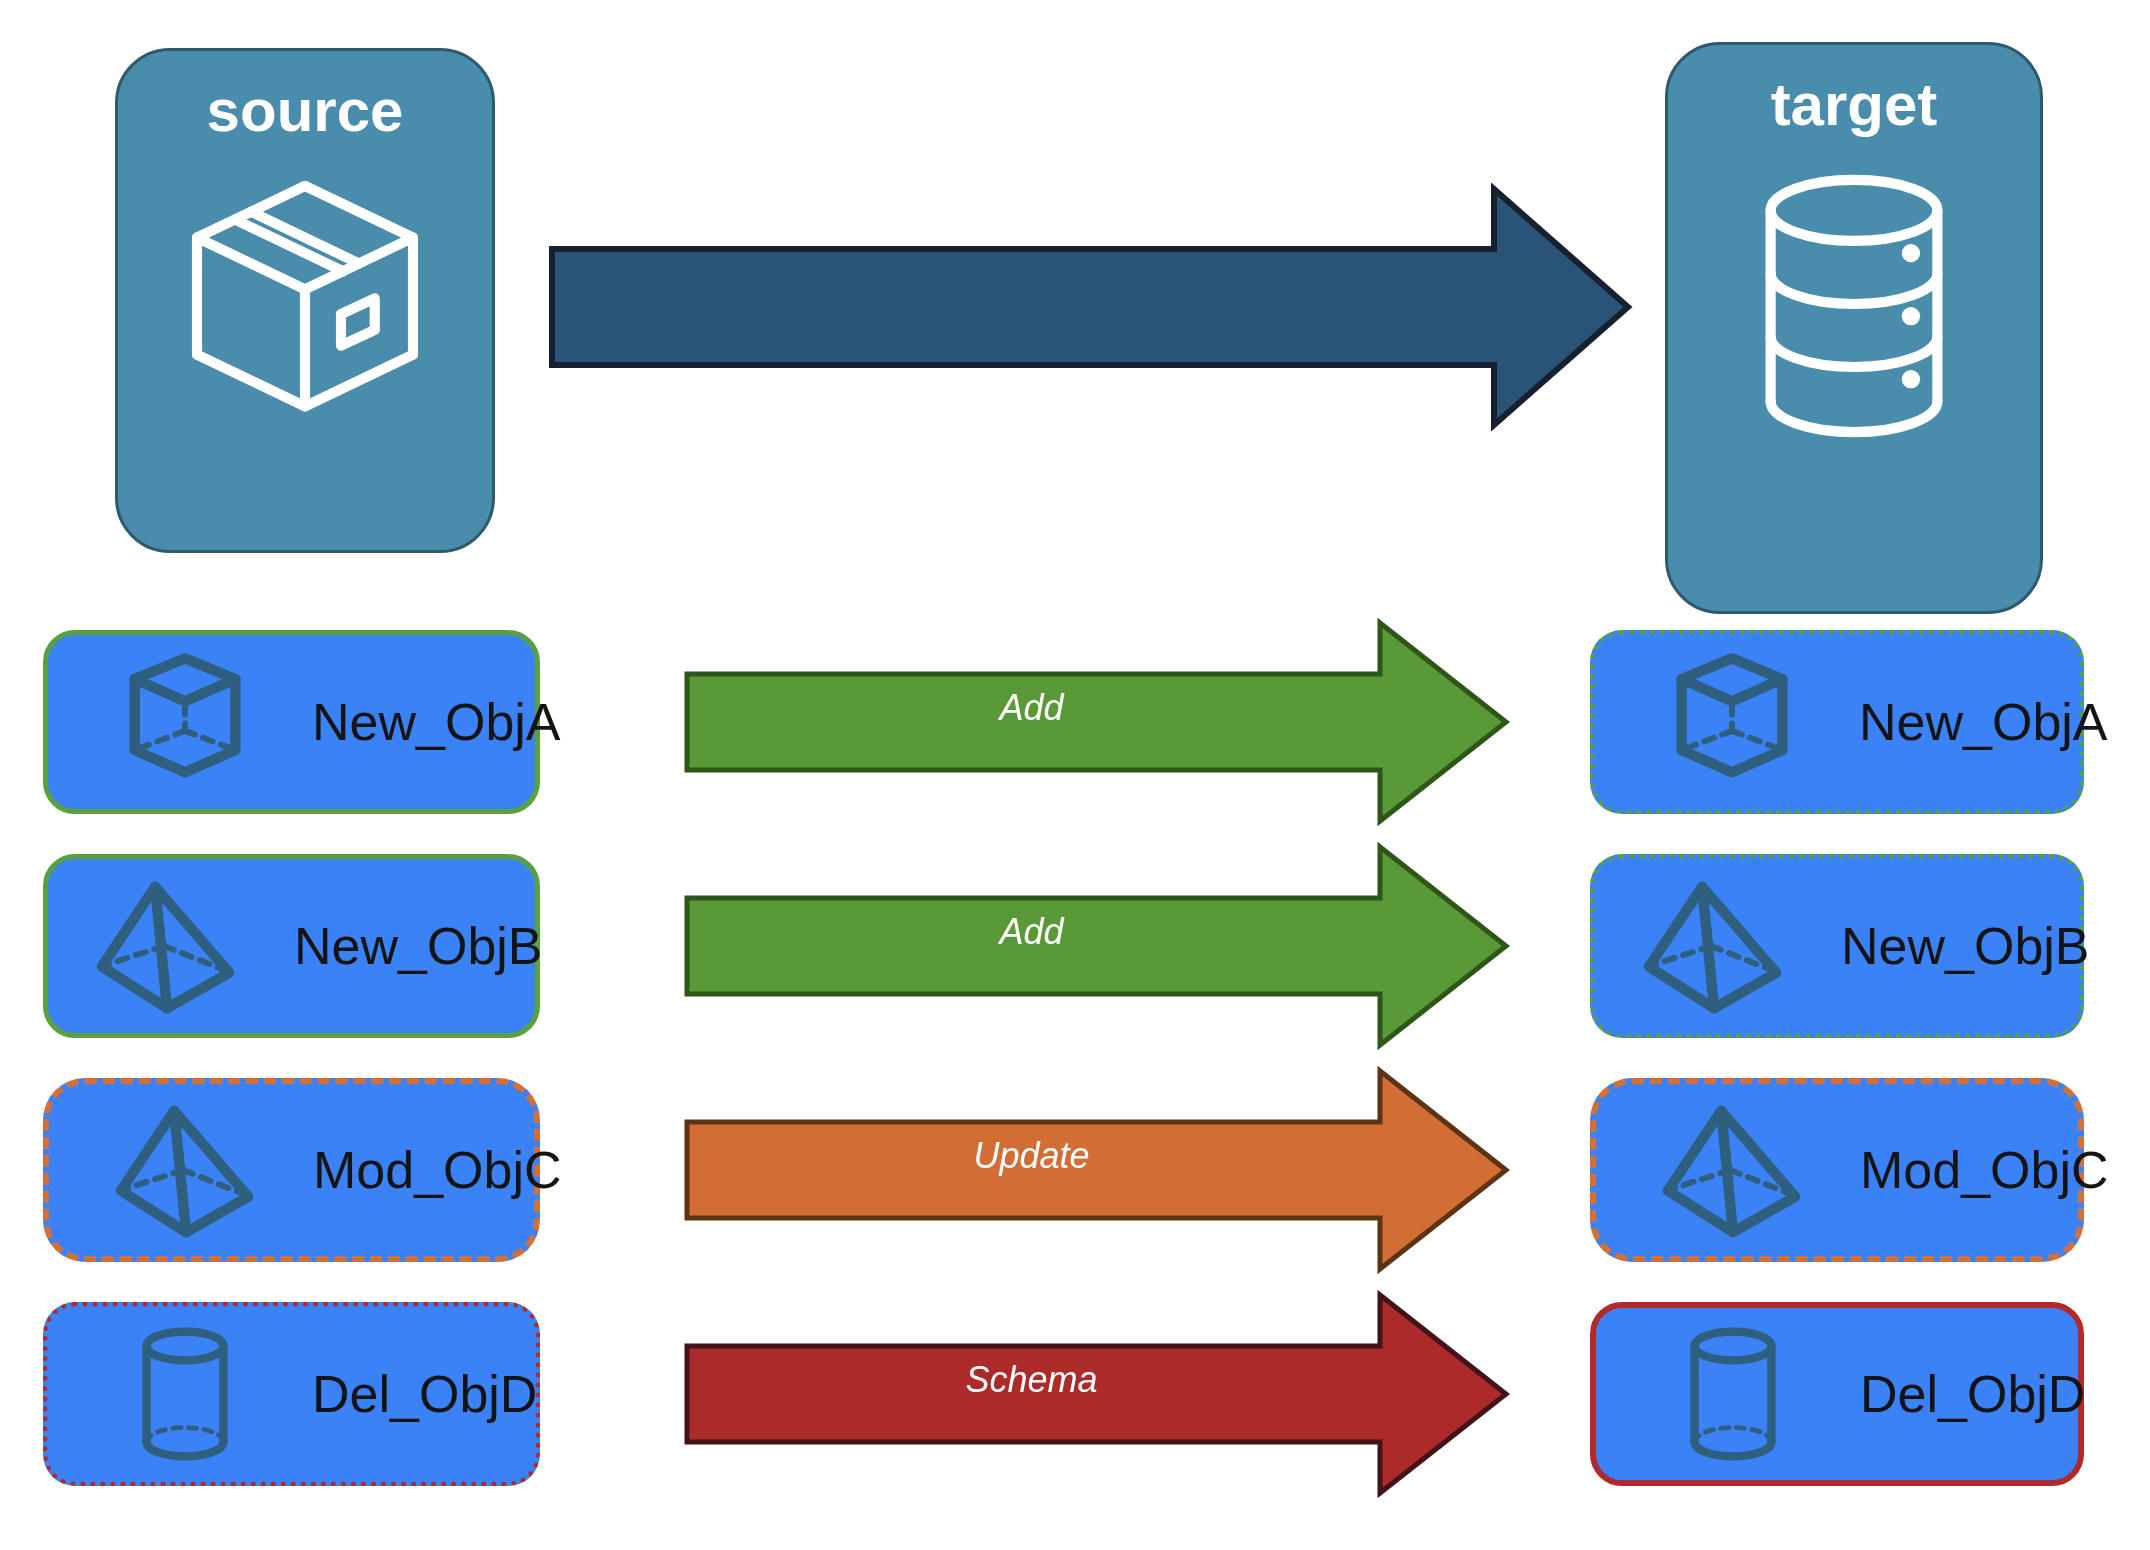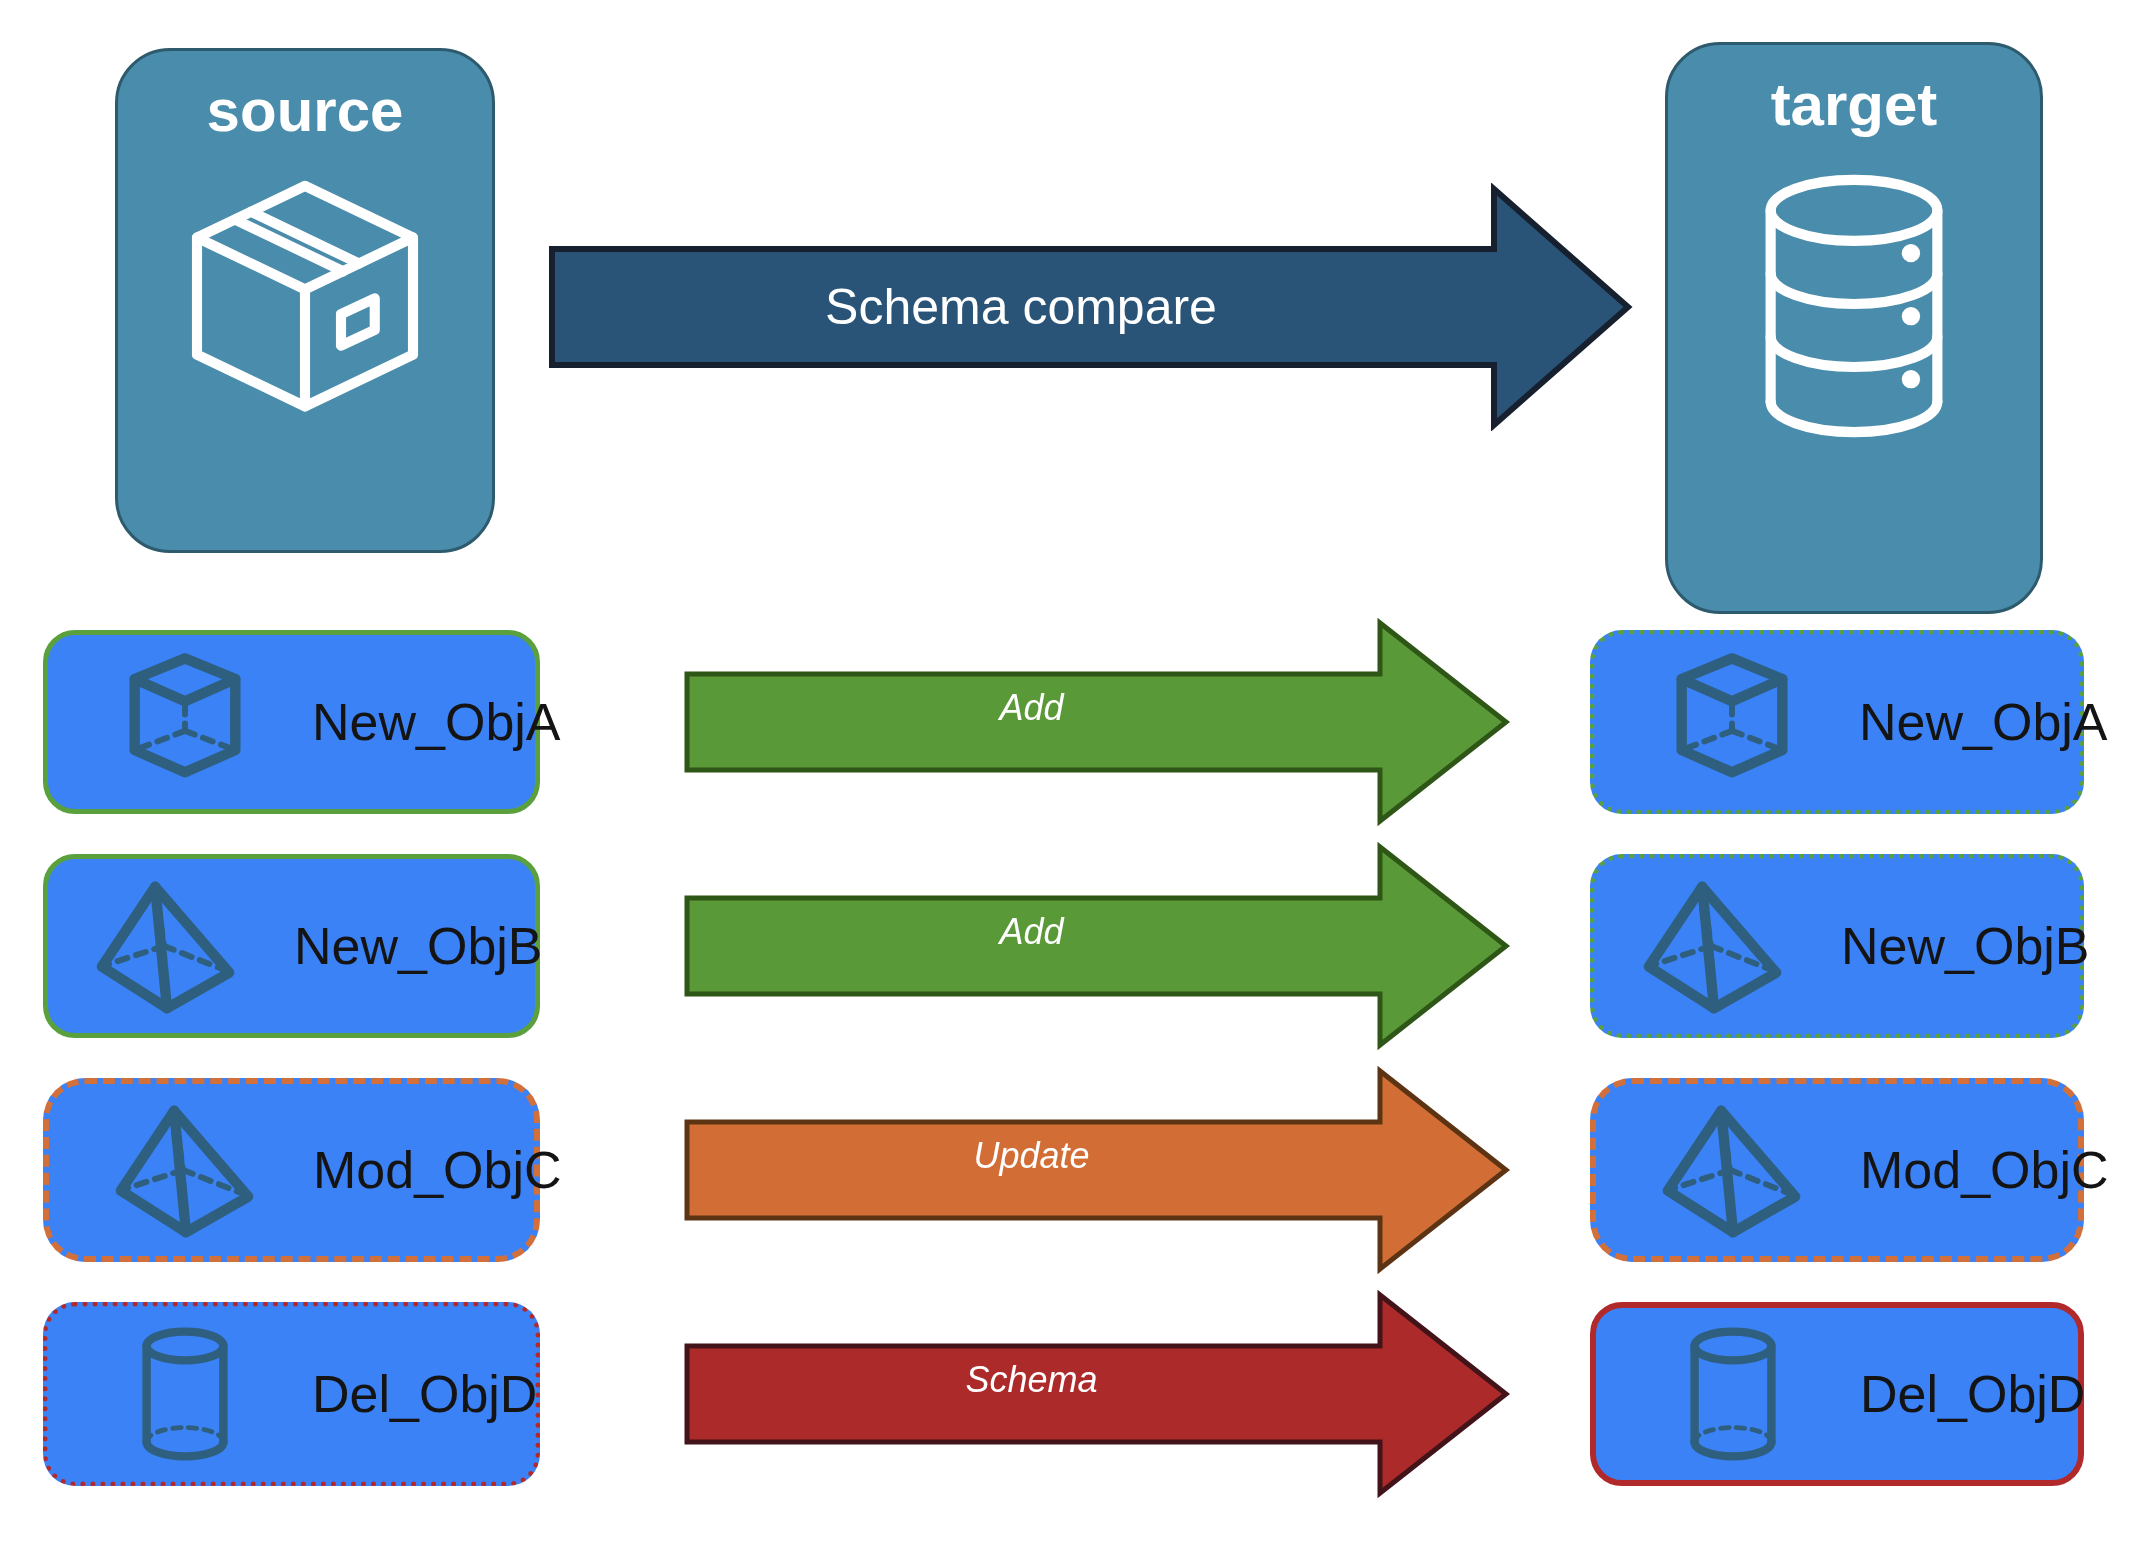--- a/index.html
+++ b/index.html
@@ -87,21 +87,20 @@
         <circle cx="88" cy="47" r="4.5" fill="#ffffff" stroke="none"></circle>
         <circle cx="88" cy="78" r="4.5" fill="#ffffff" stroke="none"></circle>
         <circle cx="88" cy="109" r="4.5" fill="#ffffff" stroke="none"></circle>
       </svg>
     </div>
   </div>
 
   <svg class="compare-arrow" viewBox="0 0 1086 248">
     <polygon class="fill-compare" stroke-width="6" points="4,66 946,66 946,6 1080,124 946,242 946,182 4,182"></polygon>
   </svg>
-  <div class="compare-arrow-label">Schema compare</div>
 
   <div class="obj-box left-col row0 bd-green-solid">
     <div class="icon-wrap">
       <svg width="148" height="148" viewBox="0 0 100 100" fill="none" stroke="#2E5F7E">
         <g stroke-width="4" stroke-dasharray="7 6" stroke-linecap="round">
           <path d="M50 38 L50 56"></path>
             <path d="M50 56 L16 69"></path>
             <path d="M50 56 L84 69"></path>
         </g>
         <g stroke-width="7" stroke-linejoin="round" stroke-linecap="round">

